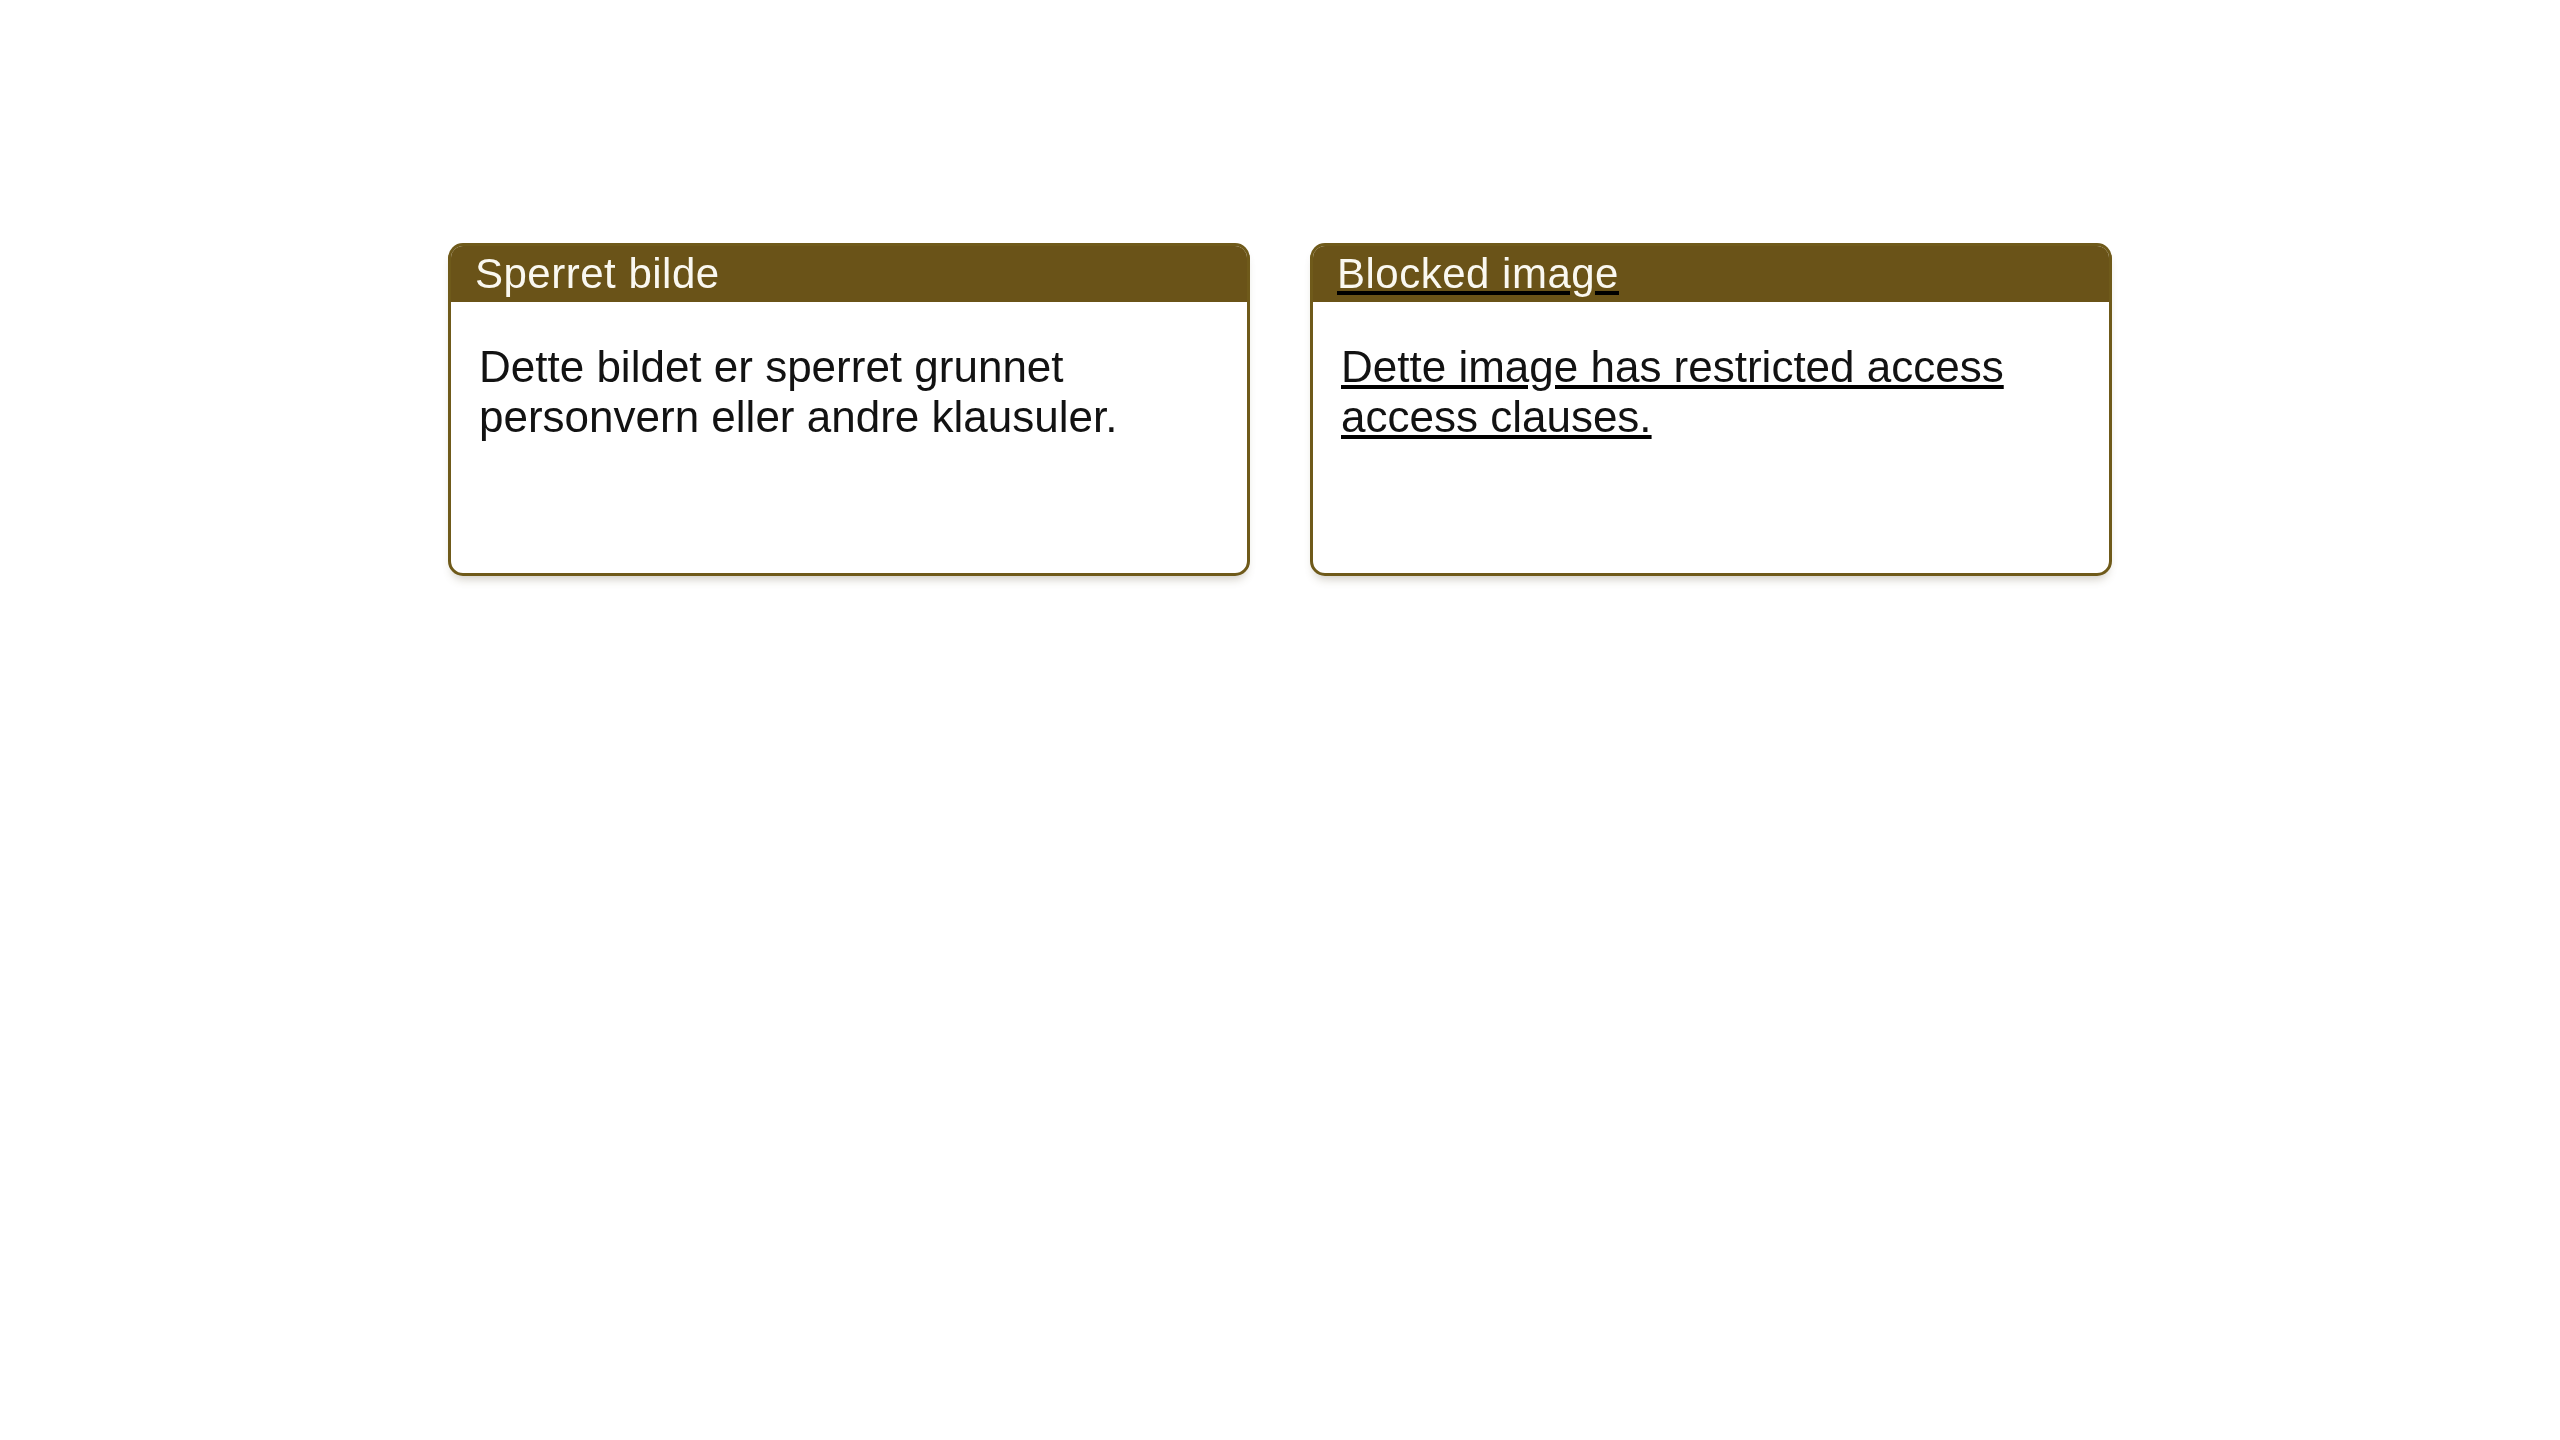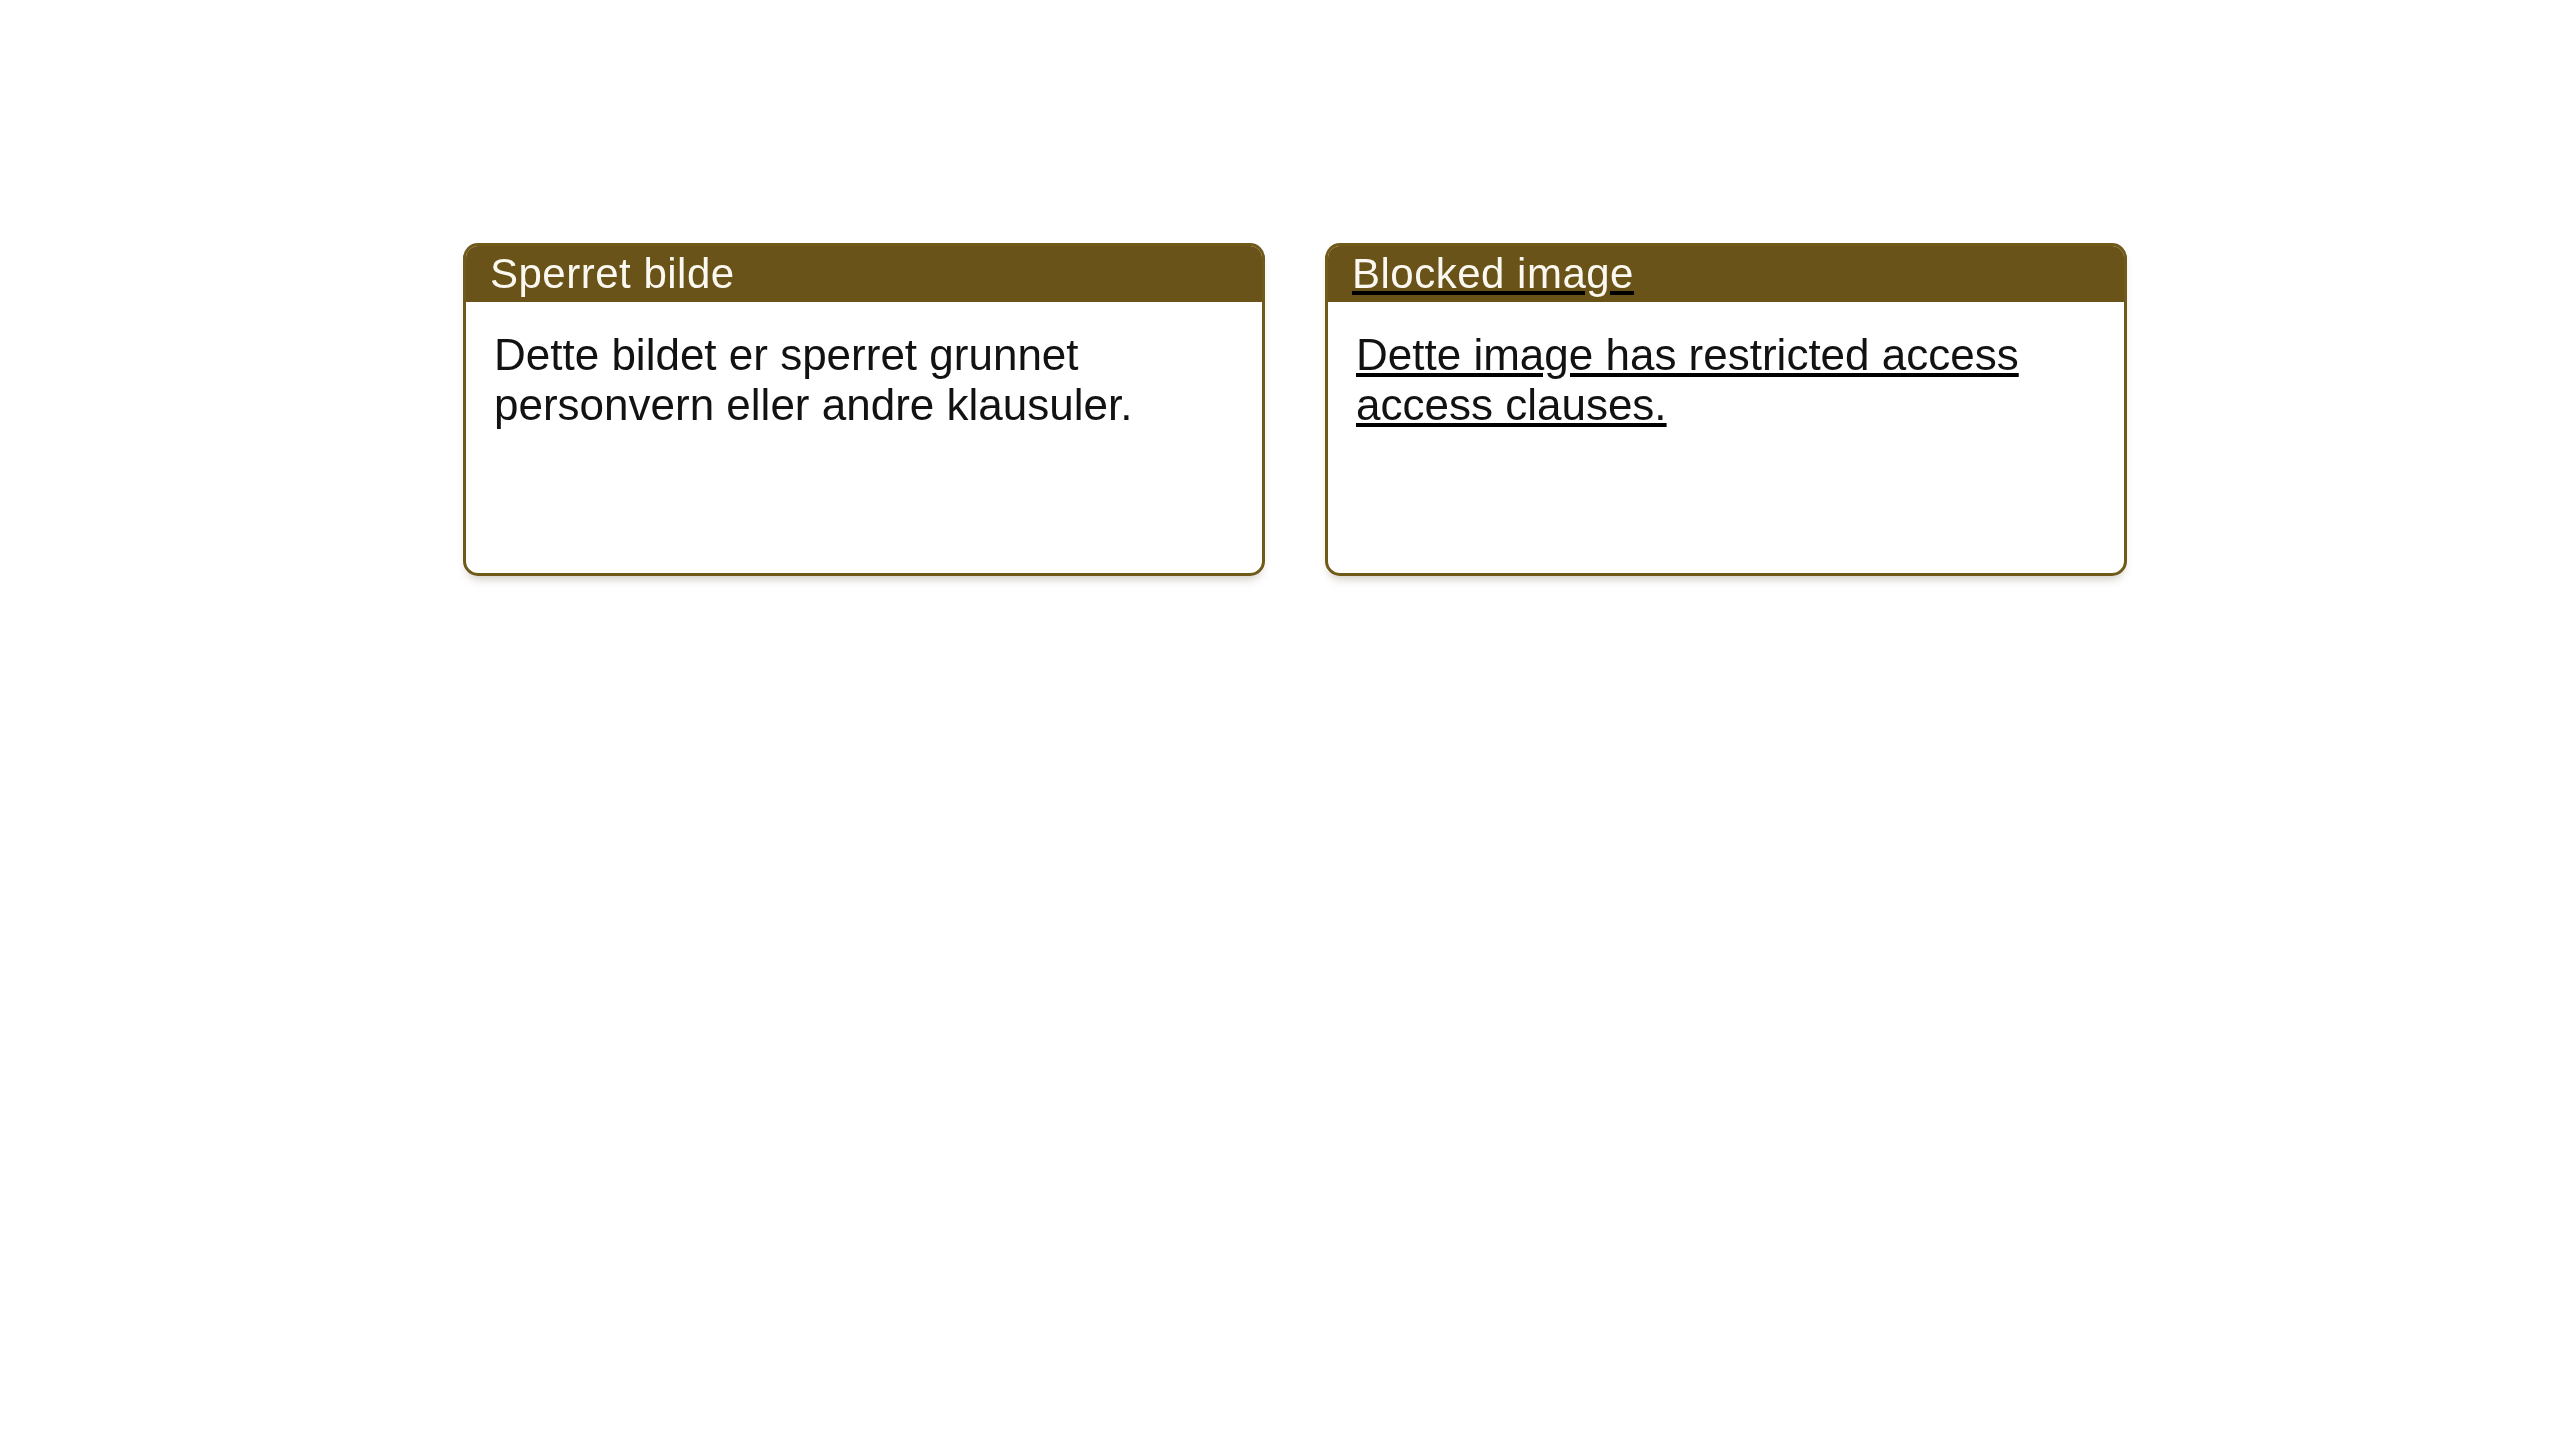--- a/index.html
+++ b/index.html
@@ -26,41 +26,40 @@
   .card {
     position: absolute;
     top: 243px;
     width: 802px;
     height: 333px;
     background: var(--card-bg);
     border: 3px solid var(--border-color);
     border-radius: 15px;
     overflow: hidden;
     box-shadow: 0 7px 10px -4px rgba(95, 85, 55, 0.30);
-    margin-left: 15px;
   }
   .card.card-left  { left: 448px; }
   .card.card-right { left: 1310px; text-decoration: underline; }
   .card-header {
     height: 56px;
     background: var(--header-bg);
     display: flex;
     align-items: center;
     padding: 0 24px;
   }
   .card-title {
     color: var(--header-text-color);
     font-size: 42px;
     line-height: 1;
     font-weight: 400;
     letter-spacing: 0.5px;
     white-space: nowrap;
   }
   .card-body {
-    padding: 28px 36px 0 28px;
+    padding: 40px 36px 0 28px;
     color: var(--body-text-color);
   }
   .card-body .line {
     font-size: 44px;
     line-height: 50px;
     font-weight: 400;
     white-space: nowrap;
   }
 </style>
 </head>

